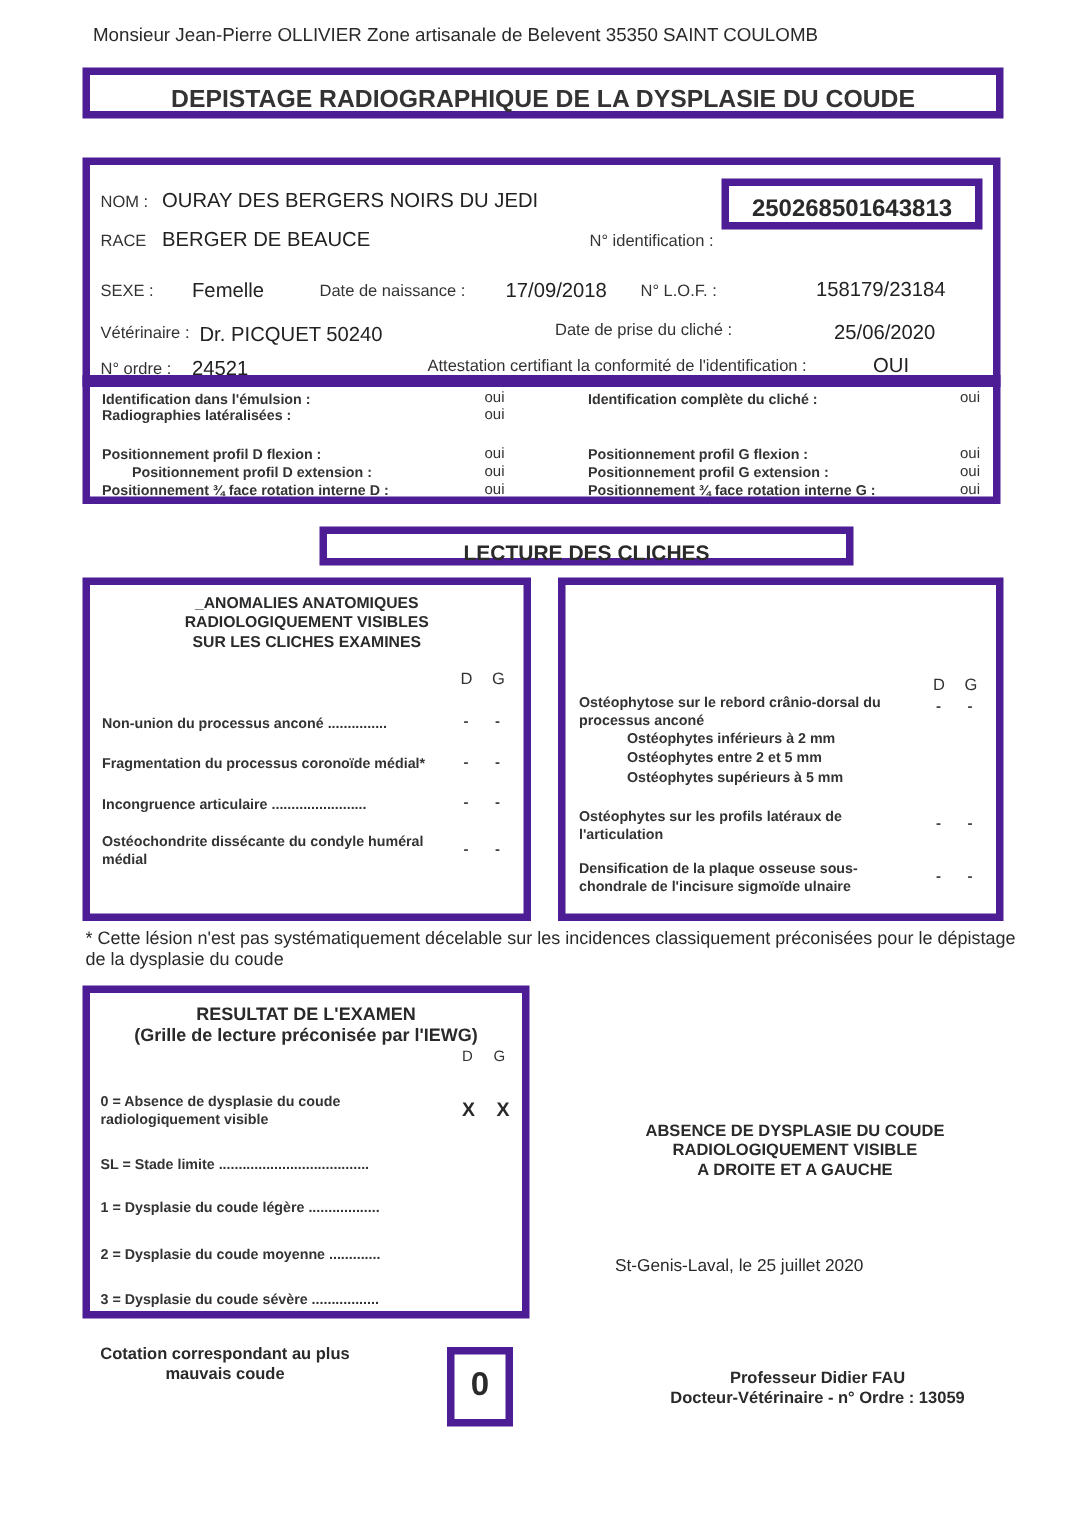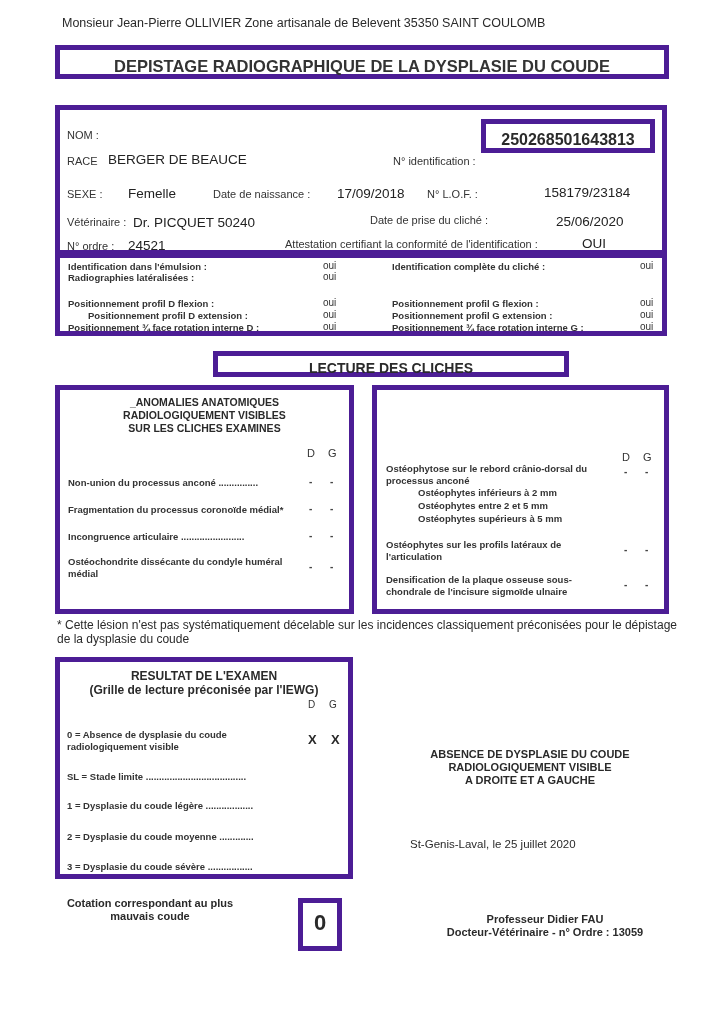--- a/index.html
+++ b/index.html
@@ -48,20 +48,21 @@
 </head>
 <body>
 
 <div class="abs header-addr">Monsieur Jean-Pierre OLLIVIER Zone artisanale de Belevent 35350 SAINT COULOMB</div>
 <div class="box title-box">
   <div class="title">DEPISTAGE RADIOGRAPHIQUE DE LA DYSPLASIE DU COUDE</div>
 </div>
 
 <div class="box ident-box">
   <span class="abs lbl" style="left:7px;top:19px;">NOM :</span>
+  <span class="abs val" style="left:48px;top:16px;">OURAY DES BERGERS NOIRS DU JEDI</span>
   <span class="abs lbl" style="left:7px;top:45px;">RACE</span>
   <span class="abs val" style="left:48px;top:42px;">BERGER DE BEAUCE</span>
   <span class="abs lbl" style="left:333px;top:45px;">N° identification :</span>
 
   <span class="abs lbl" style="left:7px;top:78px;">SEXE :</span>
   <span class="abs val" style="left:68px;top:76px;">Femelle</span>
   <span class="abs lbl" style="left:153px;top:78px;">Date de naissance :</span>
   <span class="abs val" style="left:277px;top:76px;">17/09/2018</span>
   <span class="abs lbl" style="left:367px;top:78px;">N° L.O.F. :</span>
   <span class="abs val" style="left:484px;top:75px;">158179/23184</span>

